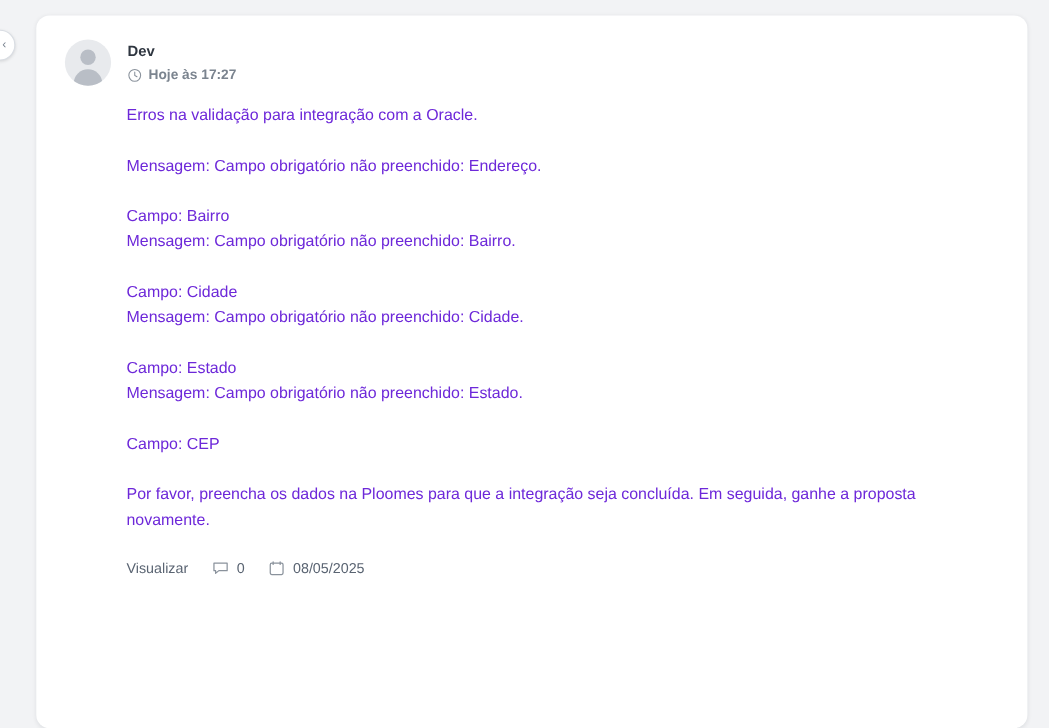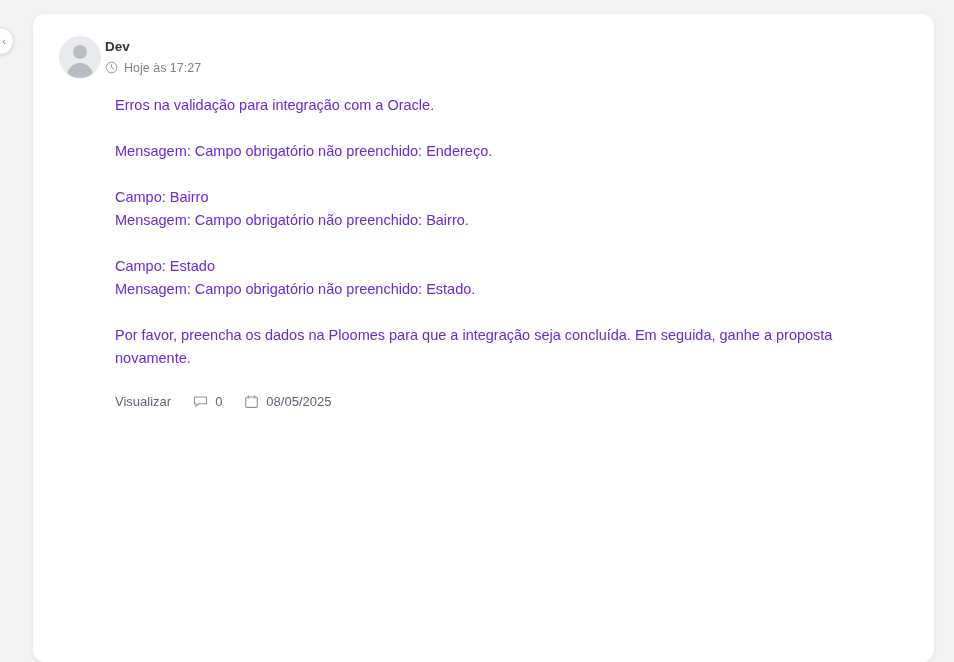--- a/index.html
+++ b/index.html
@@ -51,21 +51,21 @@
     min-height: 648px;
     background: #ffffff;
     border-radius: 12px;
     box-shadow: 0 1px 4px rgba(16,24,40,0.08);
     padding: 22px 26px 0 26px;
   }
 
   .post-head {
     display: flex;
     align-items: flex-start;
-    gap: 4px;
+    gap: 15px;
   }
 
   .avatar {
     width: 42px;
     height: 42px;
     border-radius: 50%;
     background: #e8eaed;
     flex: 0 0 42px;
     position: relative;
     overflow: hidden;
@@ -93,22 +93,24 @@
 
   .author {
     font-size: 13.5px;
     font-weight: bold;
     color: #2f3640;
     line-height: 18px;
   }
 
   .timerow {
     display: flex;
+    align-items: center;
     gap: 6px;
     margin-top: 5px;
+    font-weight: bold;
   }
   .timerow .tlabel {
     font-size: 12.5px;
     color: #7b848f;
   }
 
   .clock-icon svg, .comment-icon svg, .cal-icon svg { display: block; }
 
   .body-block {
     margin-top: 16px;
@@ -192,24 +194,29 @@
             <span class="line">Erros na validação para integração com a Oracle.</span>
           </p>
           <p class="para">
             <span class="line">Mensagem: Campo obrigatório não preenchido: Endereço.</span>
           </p>
           <p class="para">
             <span class="line">Campo: Bairro</span>
             <span class="line">Mensagem: Campo obrigatório não preenchido: Bairro.</span>
           </p>
           <p class="para">
+            <span class="line">Campo: Cidade</span>
+            <span class="line">Mensagem: Campo obrigatório não preenchido: Cidade.</span>
+          </p>
+          <p class="para">
             <span class="line">Campo: Estado</span>
             <span class="line">Mensagem: Campo obrigatório não preenchido: Estado.</span>
           </p>
           <p class="para">
+            <span class="line">Campo: CEP</span>
           </p>
           <p class="para">
             <span class="line">Por favor, preencha os dados na Ploomes para que a integração seja concluída. Em seguida, ganhe a proposta novamente.</span>
           </p>
         </div>
     </div>
 
     <div class="footer">
       <div class="fitem">
         <span class="link-visualizar">Visualizar</span>

